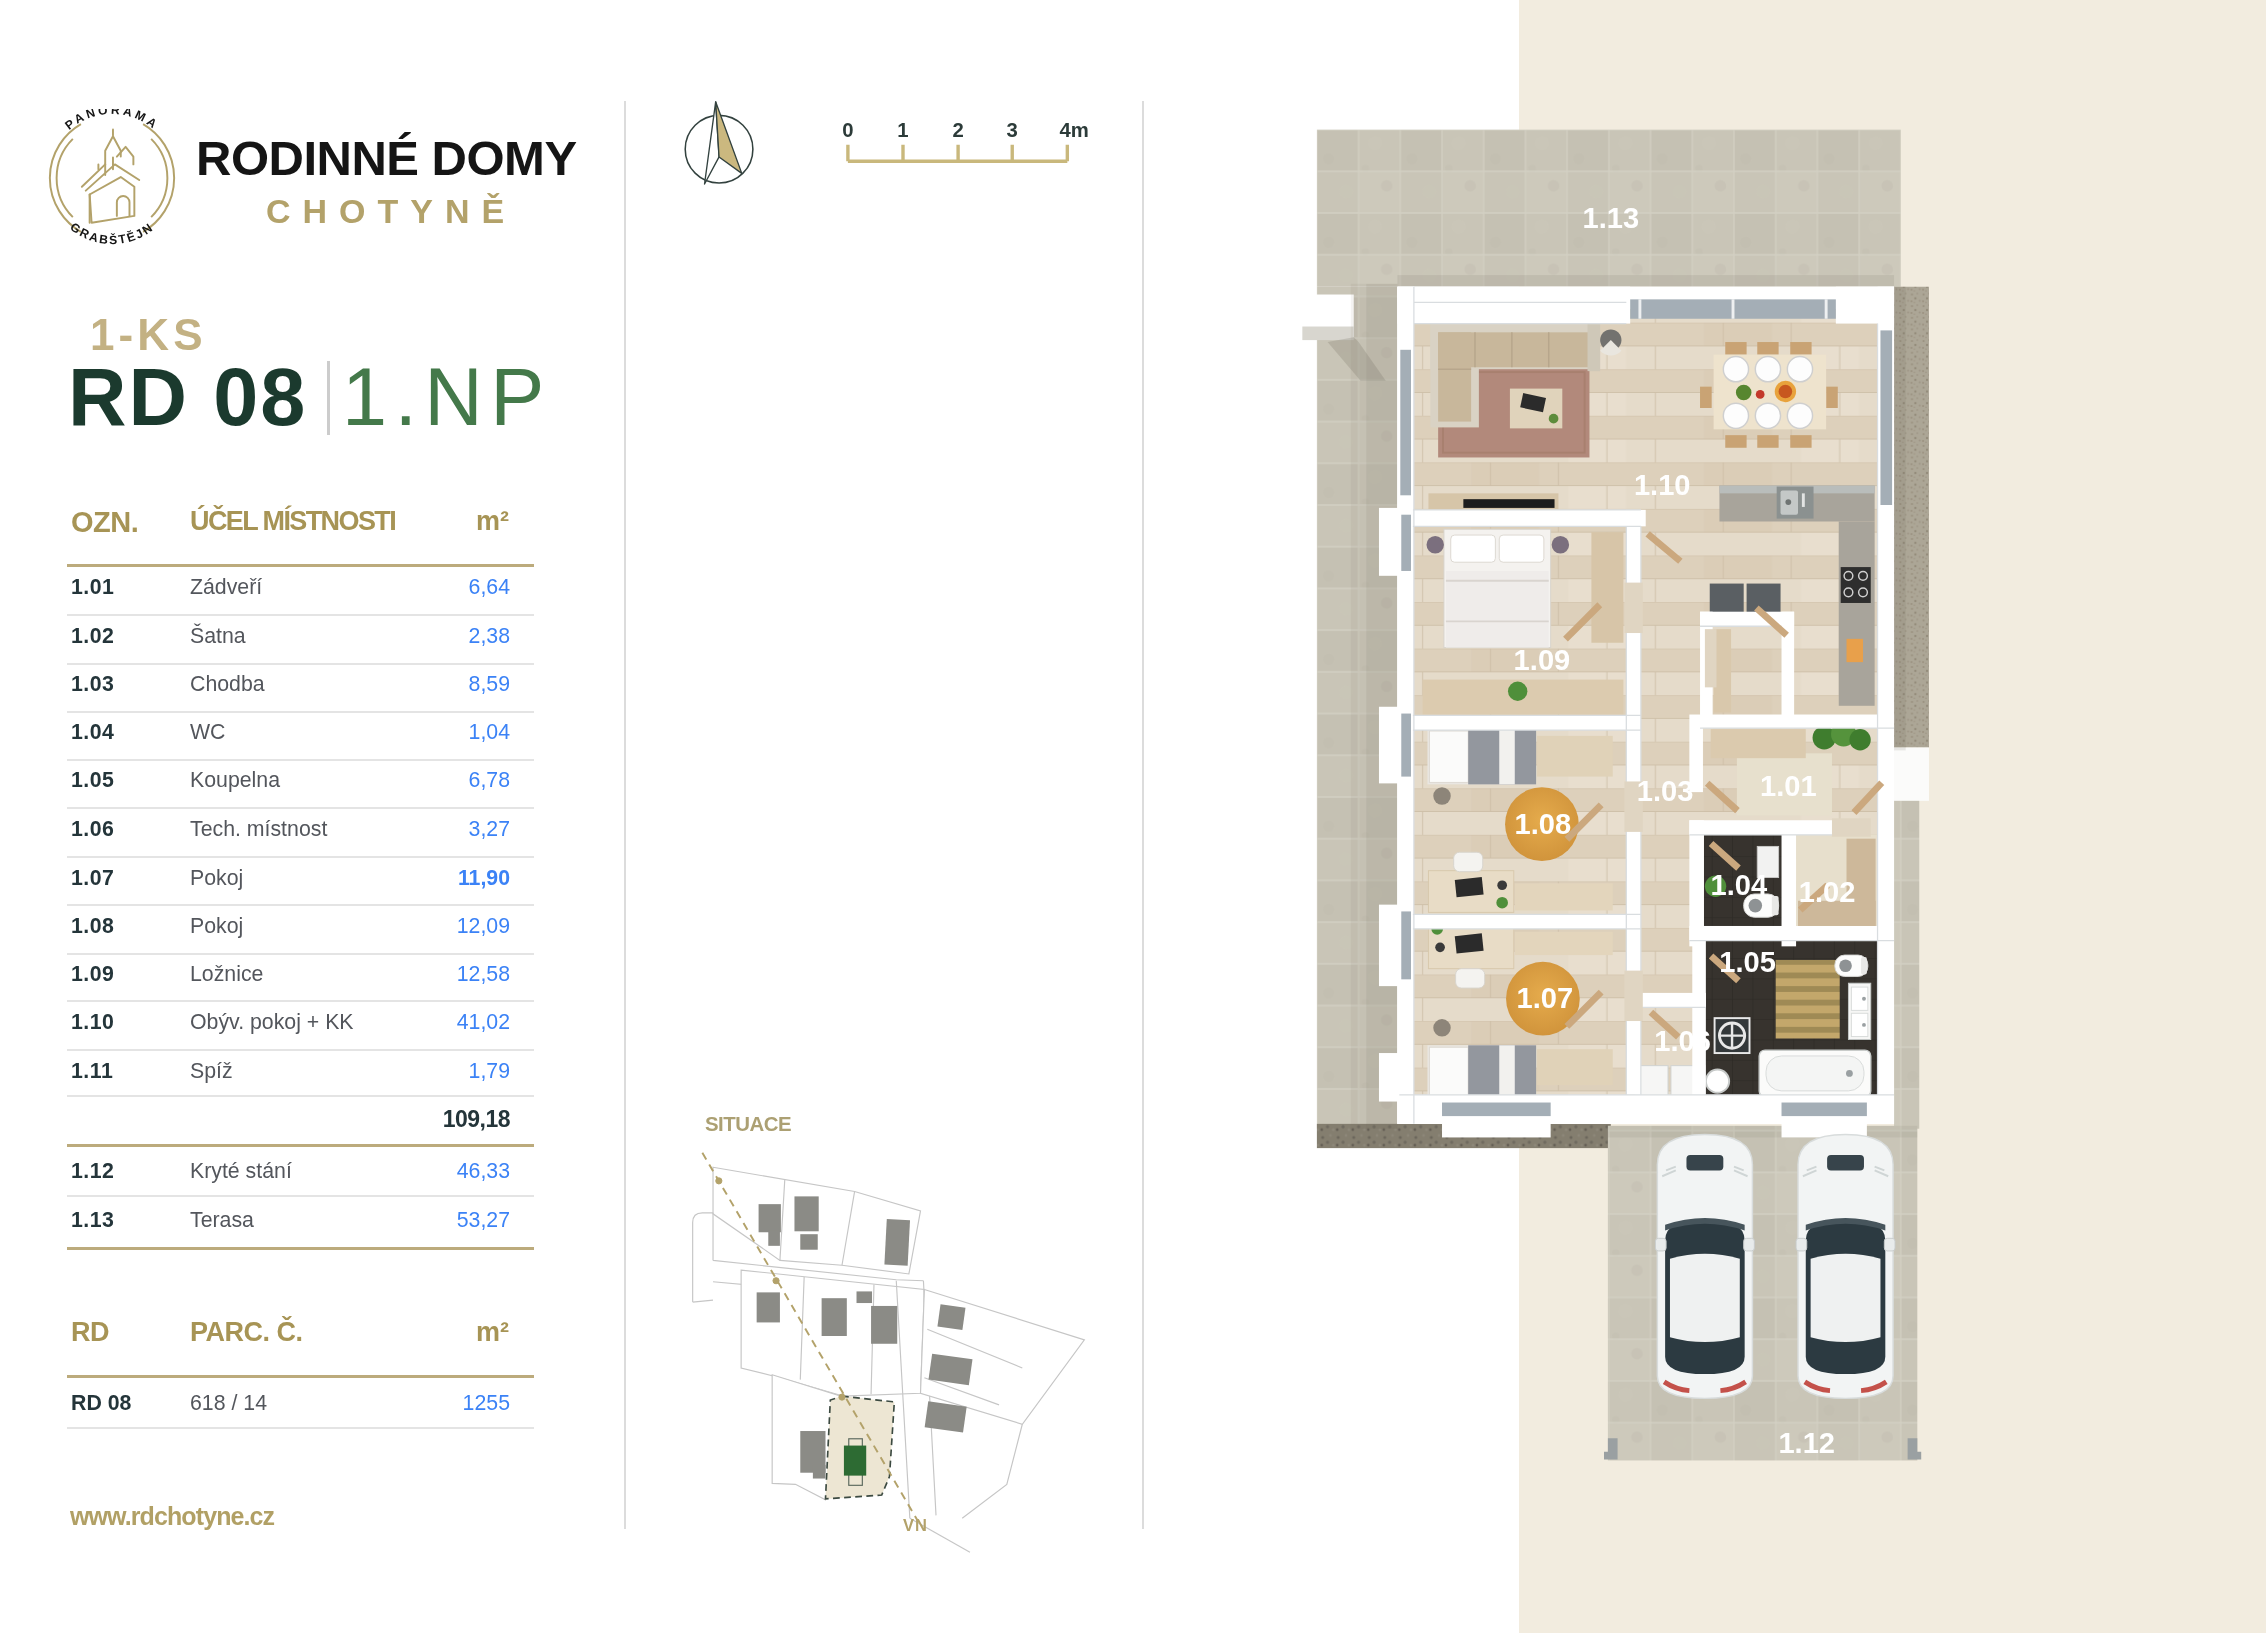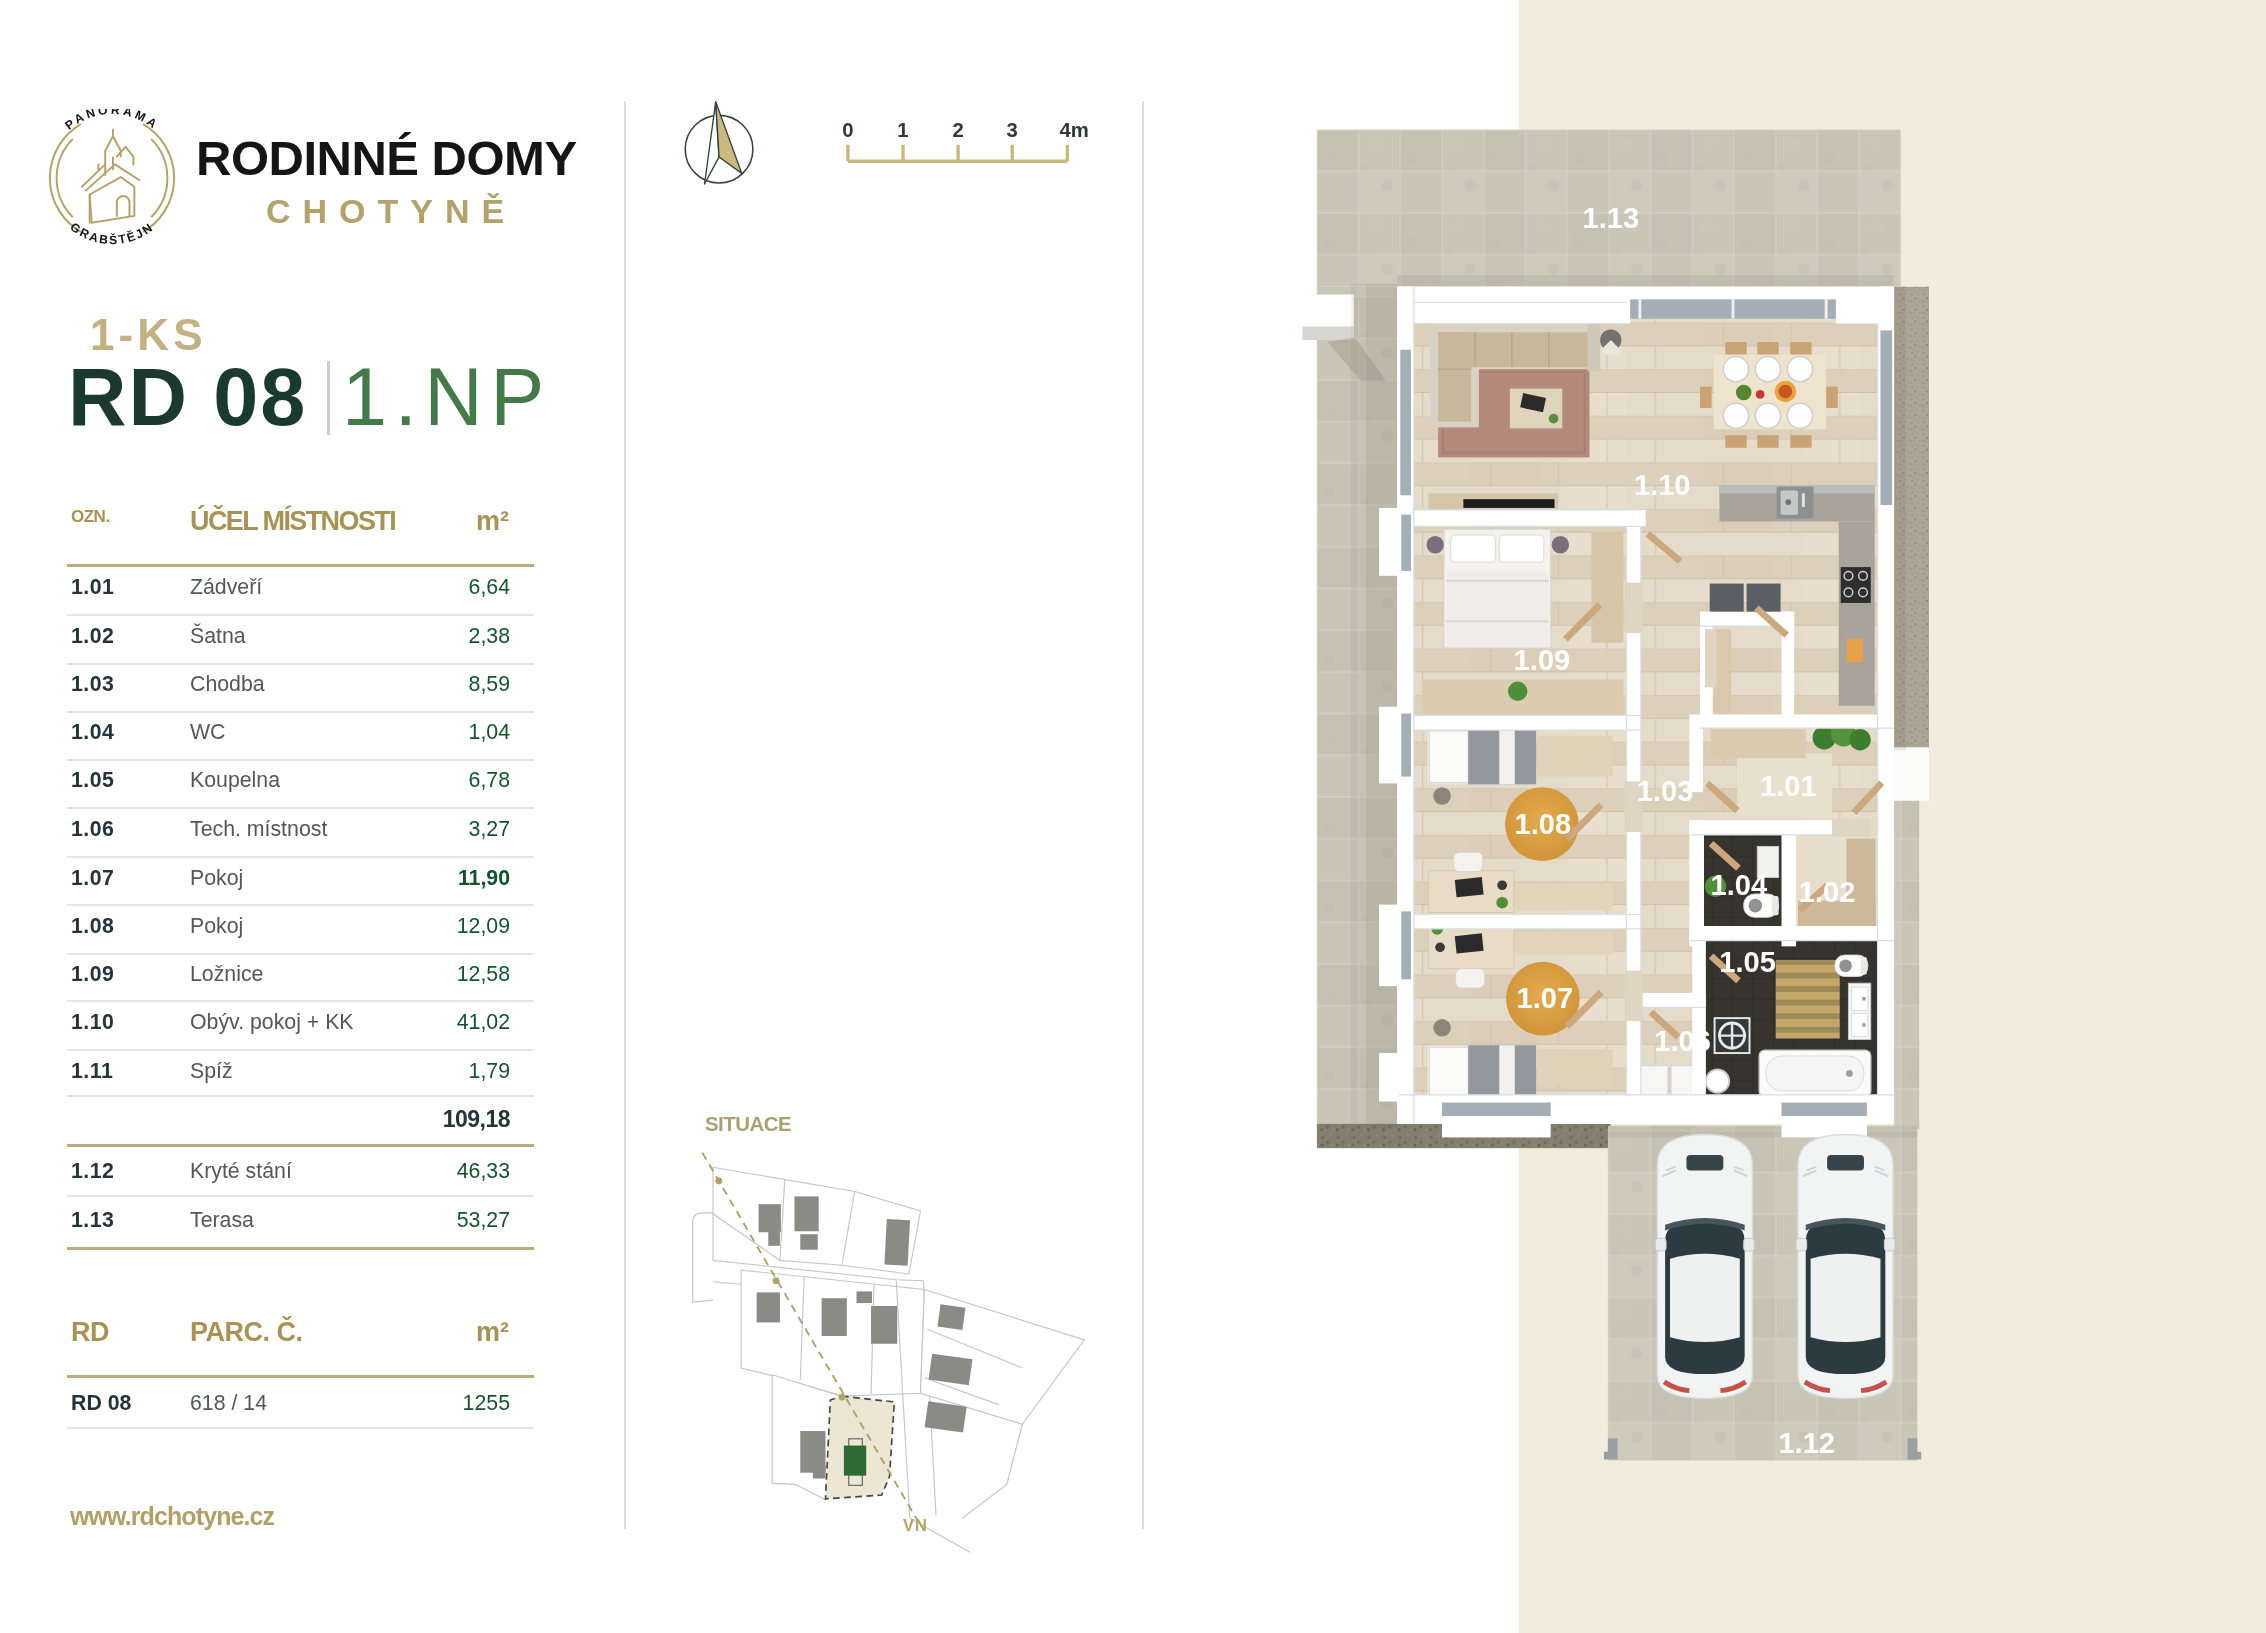--- a/index.html
+++ b/index.html
@@ -3,21 +3,21 @@
 <meta charset="utf-8">
 <style>
   html,body{margin:0;padding:0;}
   body{width:2267px;height:1633px;position:relative;background:#ffffff;overflow:hidden;
        font-family:"Liberation Sans", sans-serif;}
   .abs{position:absolute;}
   .rowline{position:absolute;height:1.5px;background:#e4e4e4;left:67px;width:467px;}
   .goldline{position:absolute;height:3.4px;background:#bcab7c;left:67px;width:467px;}
   .tnum{position:absolute;left:71px;font-size:21.3px;font-weight:bold;color:#24353a;line-height:1;letter-spacing:0.5px;}
   .tname{position:absolute;left:190px;font-size:21.3px;color:#53565c;line-height:1;}
-  .tv{left:311px;width:199px;text-align:right;font-size:21.3px;color:#14532d;line-height:1;}
+  .tv{left:311px;width:199px;text-align:right;font-size:21.3px;color:#3b82f6;line-height:1;}
   
 </style>
 </head>
 <body>
 
 <div class="abs" style="left:1519px;top:0;width:748px;height:1633px;background:#f2ecdf;"></div>
 
 <div class="abs" style="left:624px;top:101px;width:1.9px;height:1428px;background:#dcdcdc;"></div>
 
 <div class="abs" style="left:1142px;top:101px;width:1.9px;height:1428px;background:#dcdcdc;"></div>
@@ -53,21 +53,21 @@
 <div class="abs" style="left:266px;top:194px;font-size:34px;font-weight:bold;color:#b3a26a;letter-spacing:12px;line-height:1;">CHOTYNĚ</div>
 
 <div class="abs" style="left:73px;top:313px;font-size:44px;font-weight:bold;color:#c3b183;letter-spacing:4.1px;line-height:1;margin-left:17px;">1-KS</div>
 
 <div class="abs" style="left:68px;top:357px;font-size:81px;font-weight:bold;color:#1b3a2e;letter-spacing:1.9px;line-height:1;">RD 08</div>
 
 <div class="abs" style="left:327px;top:361px;width:2.9px;height:74px;background:#cccccc;"></div>
 
 <div class="abs" style="left:342px;top:357px;font-size:81px;font-weight:normal;color:#44794a;letter-spacing:7.4px;line-height:1;">1.NP</div>
 
-<div class="abs" style="left:71px;top:508px;font-size:17px;font-weight:bold;letter-spacing:-0.5px;line-height:1;color:#a79455;">OZN.</div>
+<div class="abs" style="left:71px;top:508px;font-size:29px;font-weight:bold;letter-spacing:-0.5px;line-height:1;color:#a79455;">OZN.</div>
 <div class="abs" style="left:190px;top:508px;font-size:27px;font-weight:bold;letter-spacing:-1.6px;line-height:1;color:#a79455;">ÚČEL MÍSTNOSTI</div>
 <div class="abs" style="left:369px;top:508px;width:140px;text-align:right;font-size:27px;font-weight:bold;line-height:1;color:#a79455;">m²</div>
 <div class="goldline" style="top:564px;"></div>
 
 <div class="tnum" style="top:577px;">1.01</div>
 <div class="tname" style="top:577px;">Zádveří</div>
 <div class="abs tv" style="top:577px;">6,64</div>
 <div class="rowline" style="top:614px;"></div>
 
 <div class="tnum" style="top:626px;">1.02</div>

